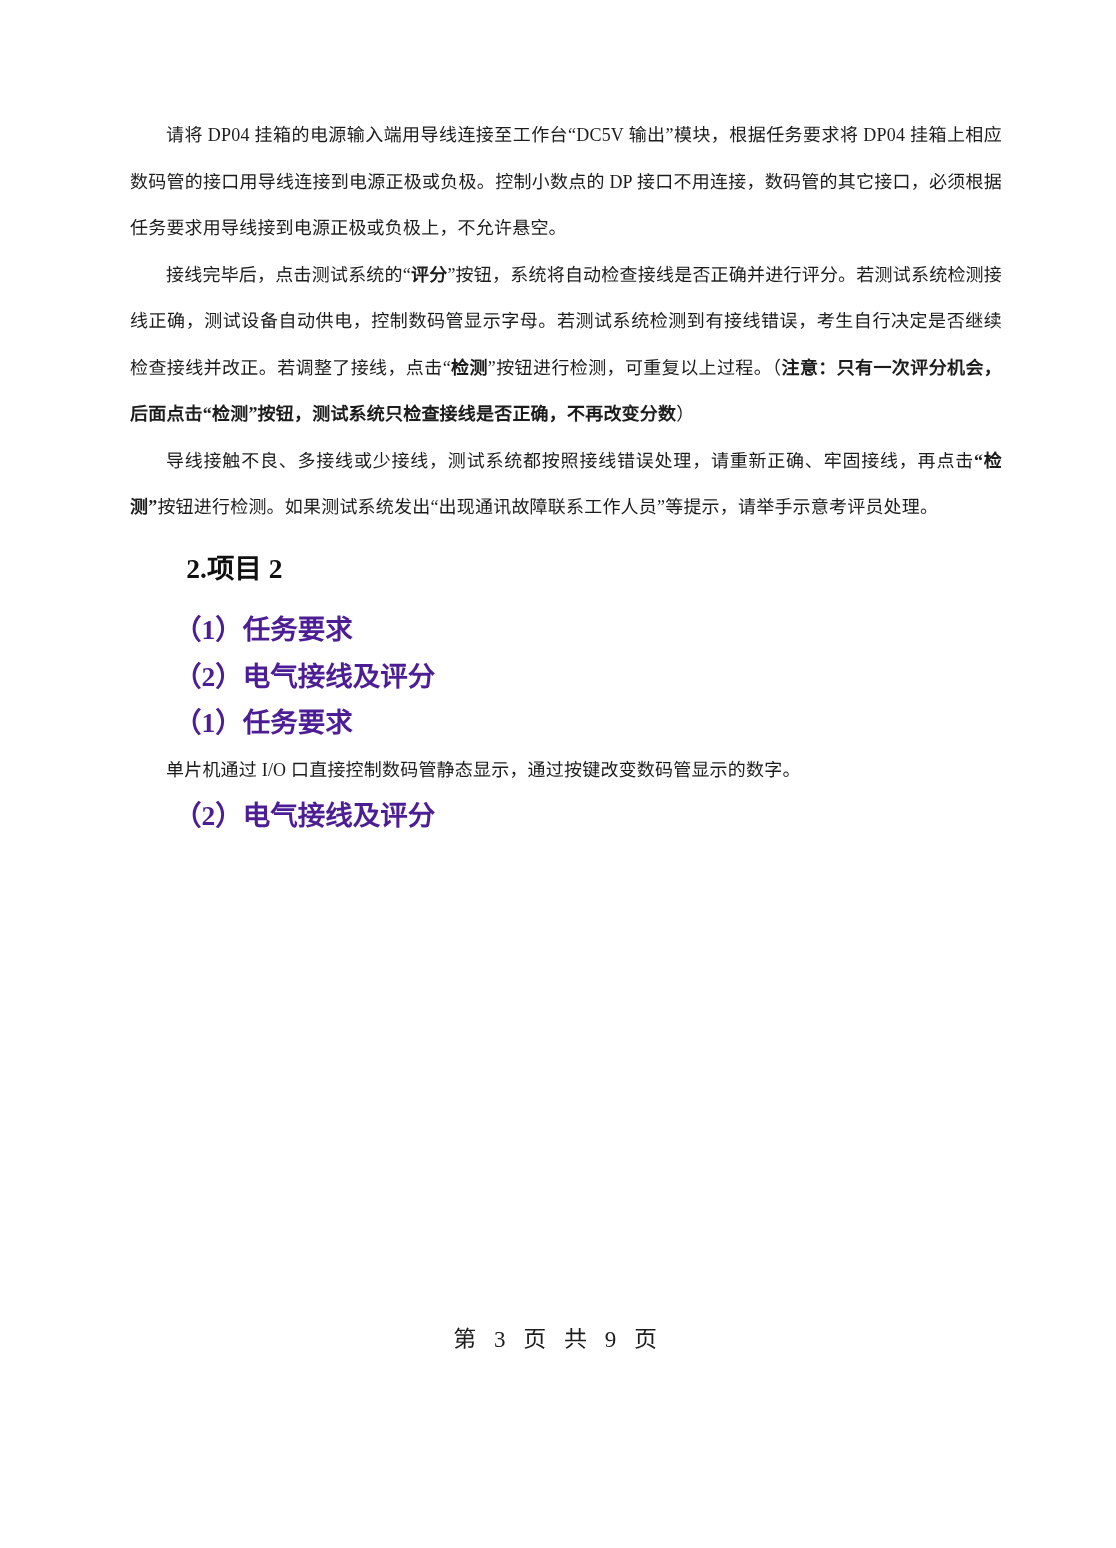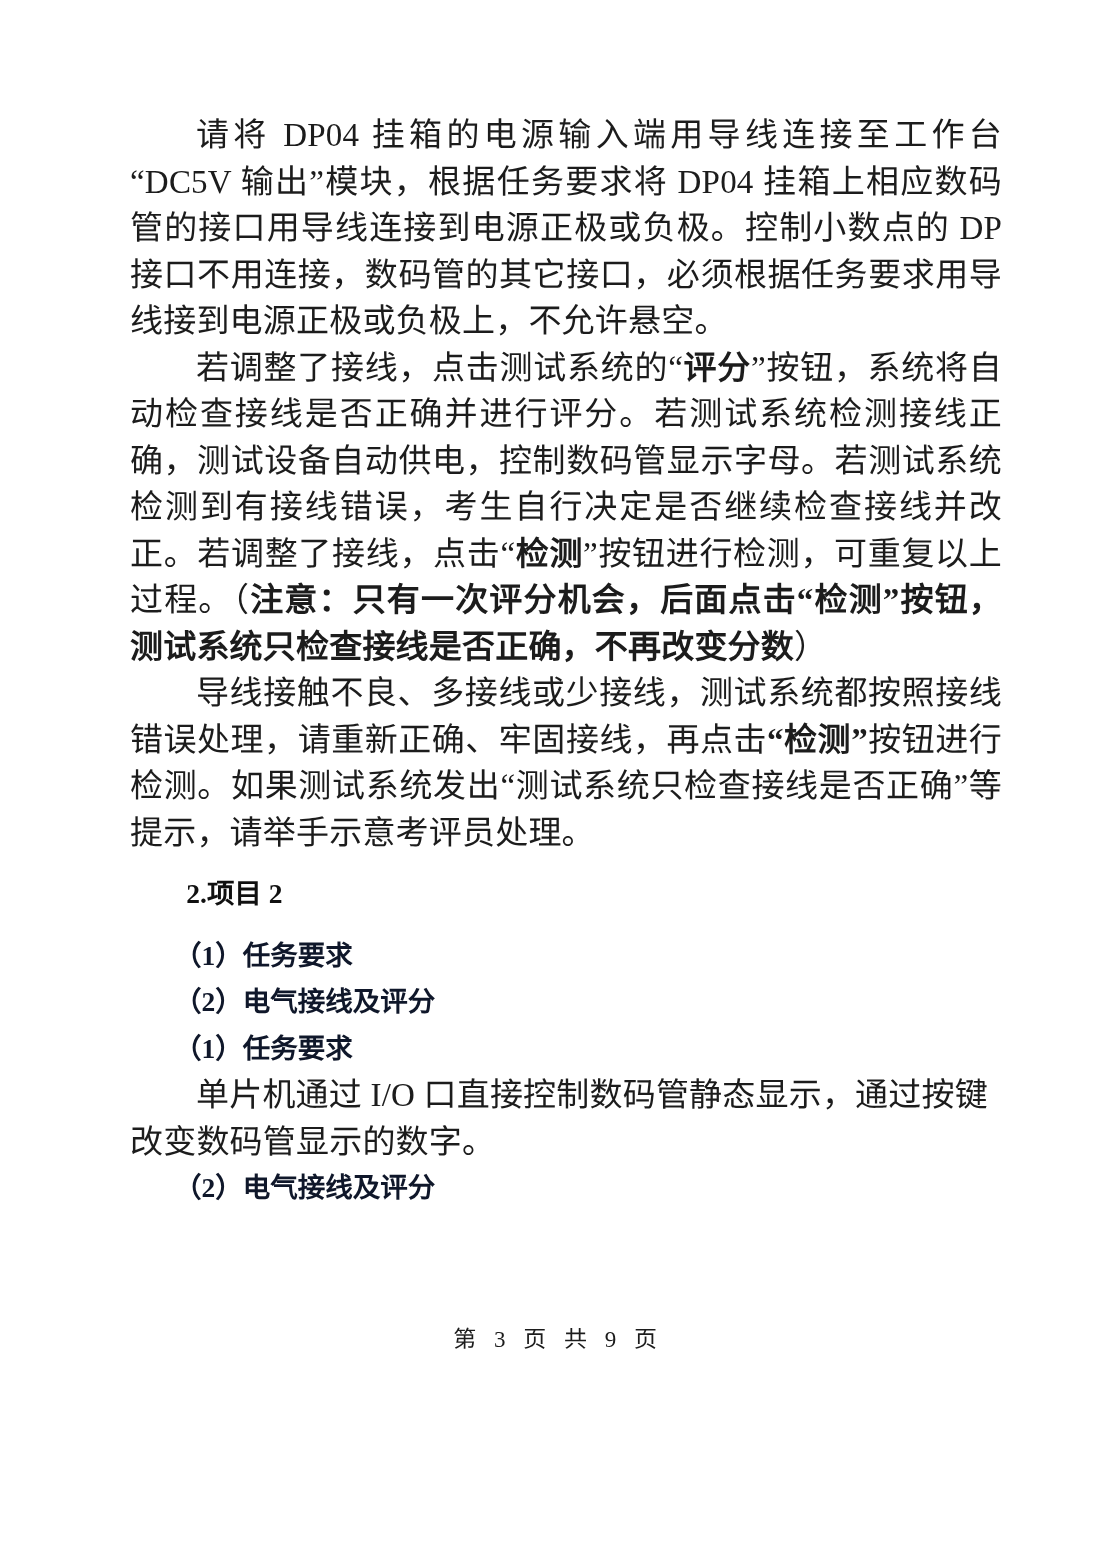--- a/index.html
+++ b/index.html
@@ -25,21 +25,21 @@
 
   .content {
     position: absolute;
     left: 130px;
     top: 112px;
     width: 872px;
   }
 
   
   .para {
-    font-size: 33px;
+    font-size: 18px;
     line-height: 46.5px;
     text-align: justify;
     text-justify: inter-ideograph;
     text-indent: 2em;
     margin: 0 0 0 0;
     letter-spacing: 0.2px;
     color: #1c1c1c;
   }
 
   .para.last-left {
@@ -56,21 +56,21 @@
     color: #101010;
   }
 
   .subheading {
     font-size: 27.5px;
     line-height: 46.5px;
     font-weight: bold;
     text-indent: 1.6em;
     margin: 0;
     text-align: left;
-    color: #0f172a;
+    color: #4c1d95;
   }
 
   b, .b {
     font-weight: bold;
   }
 
   .latin {
     font-family: "Liberation Serif", "DejaVu Serif", serif;
   }
 
@@ -89,23 +89,23 @@
 </style>
 </head>
 <body>
 
 <div class="page">
 
   <div class="content">
 
     <p class="para"><span>请将 DP04 挂箱的电源输入端用导线连接至工作台“DC5V 输出”模块，根据任务要求将 DP04 挂箱上相应数码管的接口用导线连接到电源正极或负极。控制小数点的 DP 接口不用连接，数码管的其它接口，必须根据任务要求用导线接到电源正极或负极上，不允许悬空。</span></p>
 
-    <p class="para"><span>若调整了接线，点击测试系统的“</span><b>评分</b><span>”按钮，系统将自动检查接线是否正确并进行评分。若测试系统检测接线正确，测试设备自动供电，控制数码管显示字母。若测试系统检测到有接线错误，考生自行决定是否继续检查接线并改正。若调整了接线，点击“</span><b>检测</b><span>”按钮进行检测，可重复以上过程。（</span><b>注意：只有一次评分机会，后面点击“检测”按钮，测试系统只检查接线是否正确，不再改变分数</b><span>）</span></p>
+    <p class="para"><span>接线完毕后，点击测试系统的“</span><b>评分</b><span>”按钮，系统将自动检查接线是否正确并进行评分。若测试系统检测接线正确，测试设备自动供电，控制数码管显示字母。若测试系统检测到有接线错误，考生自行决定是否继续检查接线并改正。若调整了接线，点击“</span><b>检测</b><span>”按钮进行检测，可重复以上过程。（</span><b>注意：只有一次评分机会，后面点击“检测”按钮，测试系统只检查接线是否正确，不再改变分数</b><span>）</span></p>
 
-    <p class="para"><span>导线接触不良、多接线或少接线，测试系统都按照接线错误处理，请重新正确、牢固接线，再点击</span><b>“检测”</b><span>按钮进行检测。如果测试系统发出“测试系统只检查接线是否正确”等提示，请举手示意考评员处理。</span></p>
+    <p class="para"><span>导线接触不良、多接线或少接线，测试系统都按照接线错误处理，请重新正确、牢固接线，再点击</span><b>“检测”</b><span>按钮进行检测。如果测试系统发出“出现通讯故障联系工作人员”等提示，请举手示意考评员处理。</span></p>
 
 
     <p class="heading">2.项目 2</p>
 
     <p class="subheading">（1）任务要求</p>
 
 
     <p class="subheading">（2）电气接线及评分</p>
 
 

